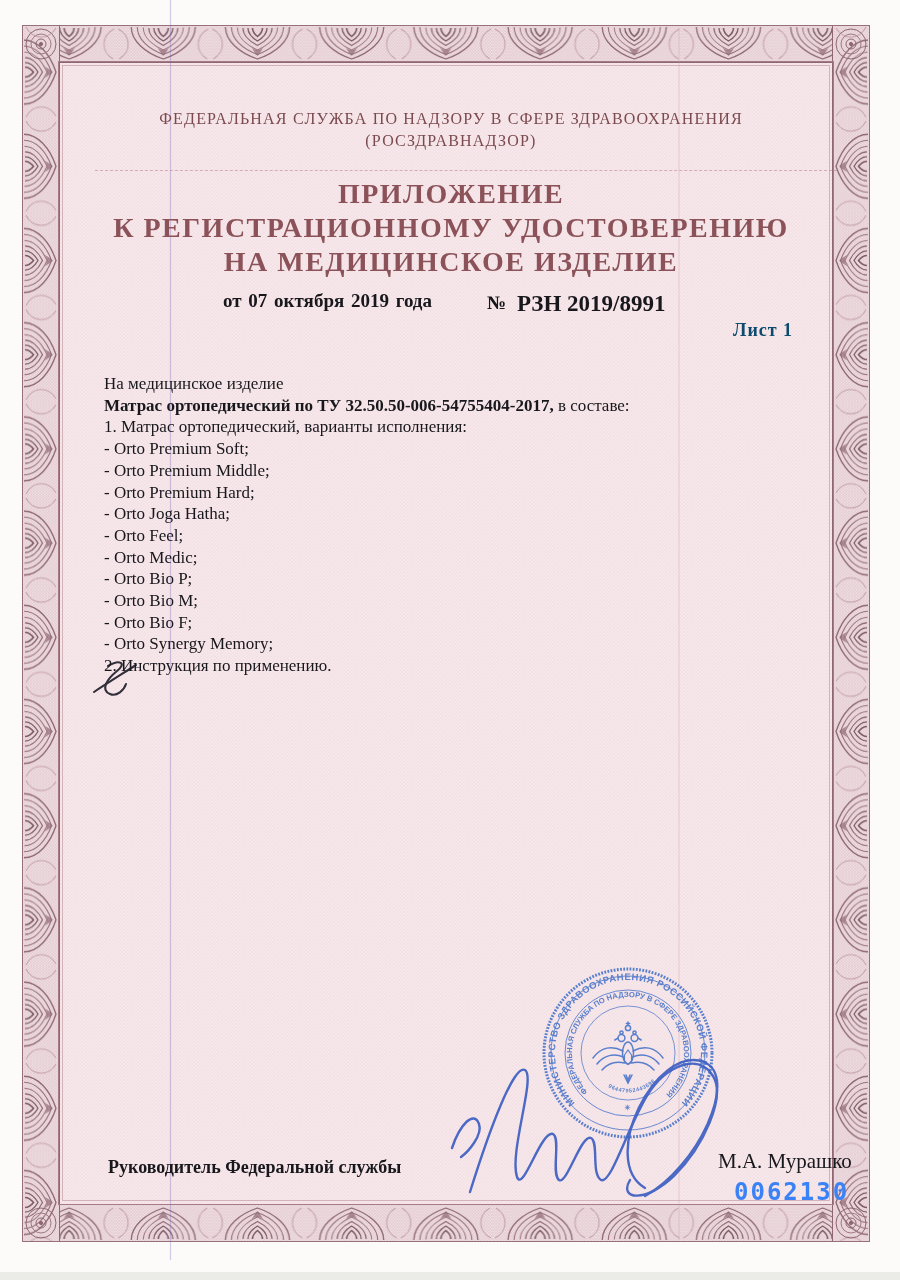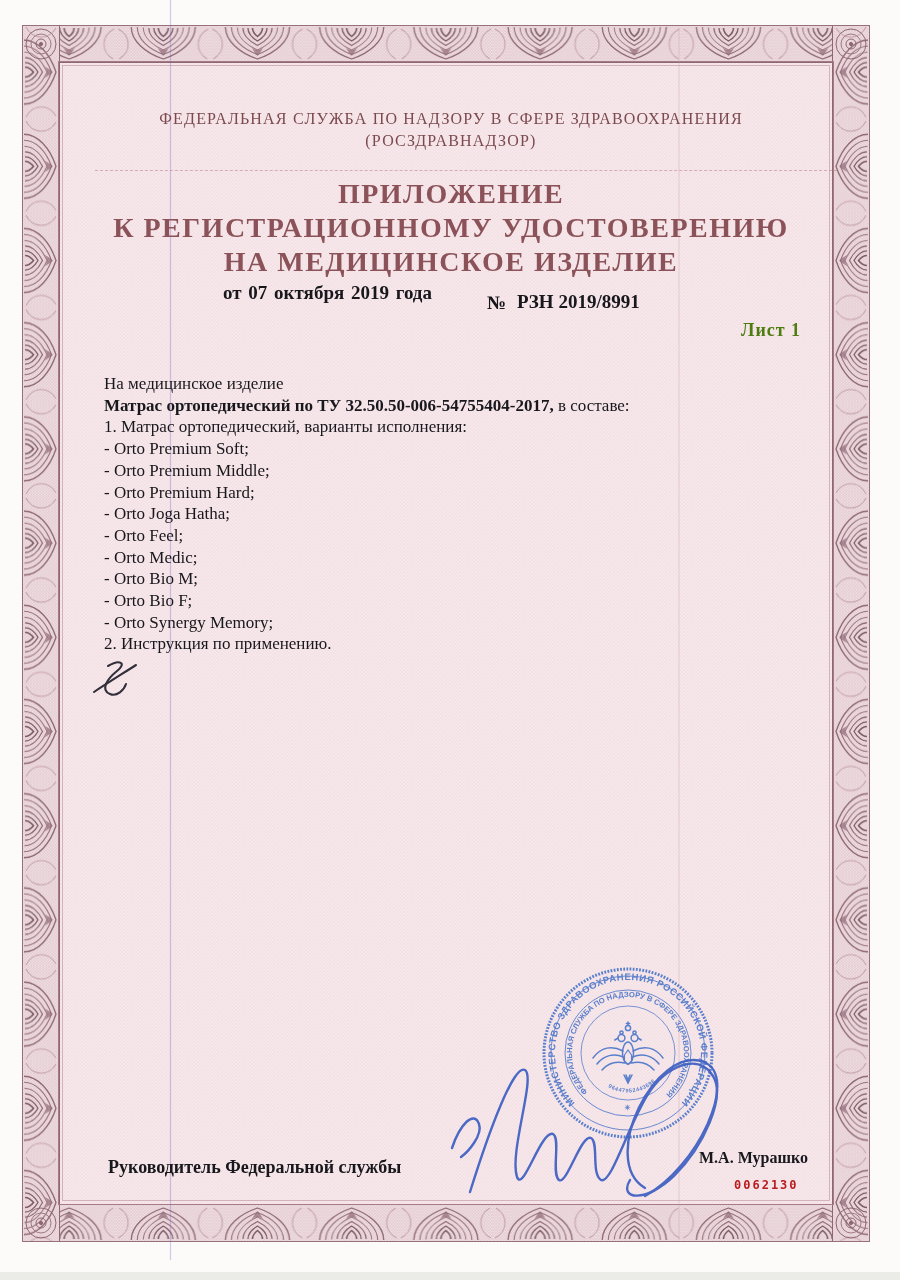--- a/index.html
+++ b/index.html
@@ -6,33 +6,33 @@
   body{width:900px;height:1280px;background:#fcfbf9;position:relative;overflow:hidden;
        font-family:"Liberation Serif", serif;}
   .page{position:absolute;inset:0;border-radius:19px;}
   svg.layer{position:absolute;left:0;top:0;pointer-events:none;}
   .abs{position:absolute;}
   
   .agency{left:70px;top:108px;width:762px;text-align:center;color:#7b4a4f;
           font-size:16px;letter-spacing:1.2px;line-height:22px;}
   .title{left:70px;top:177px;width:762px;text-align:center;color:#8b5359;
          font-weight:bold;font-size:28px;letter-spacing:1.5px;line-height:34px;}
-  .date-line{left:223px;top:282px;font-size:19px;font-weight:bold;color:#17171c;word-spacing:2px;}
+  .date-line{left:223px;top:290px;font-size:19px;font-weight:bold;color:#17171c;word-spacing:2px;}
   .num-label{left:487px;top:292px;font-size:19px;font-weight:bold;color:#17171c;}
-  .num-value{left:517px;top:291px;font-size:19px;font-weight:bold;color:#17171c;}
-  .sheet{left:733px;top:320px;font-size:18px;font-weight:bold;color:#4d7c0f;letter-spacing:1px;margin-left:8px;}
+  .num-value{left:517px;top:291px;font-size:23px;font-weight:bold;color:#17171c;}
+  .sheet{left:733px;top:320px;font-size:18px;font-weight:bold;color:#0c4a6e;letter-spacing:1px;}
   
   .doc-body{left:104px;top:373px;width:660px;font-size:17px;line-height:21.7px;color:#17171c;}
   .doc-body .b{font-weight:bold;margin-top:42px;}
   
   .rule{left:95px;top:170px;width:742px;border-top:1px dashed rgba(186,125,136,.55);height:0;}
   
   .signer{left:108px;top:1133px;font-size:18px;font-weight:bold;color:#17171c;line-height:22px;margin-top:23px;}
-  .signer-name{left:699px;top:1149px;font-size:16px;font-weight:bold;color:#17171c;}
-  .serial{left:734px;top:1178px;font-size:12px;font-weight:bold;color:#b91c1c;
+  .signer-name{left:718px;top:1149px;font-size:21px;font-weight:normal;color:#17171c;}
+  .serial{left:734px;top:1178px;font-size:24px;font-weight:bold;color:#3b82f6;
           font-family:"DejaVu Sans Mono", monospace;letter-spacing:2px;}
   
   .stamp-text{font-family:"Liberation Sans", sans-serif;font-weight:bold;}
   .bottom-edge{left:0;top:1272px;width:900px;height:8px;background:#ebebe8;}
 </style>
 </head>
 <body>
 
 <div class="page">
 
@@ -150,20 +150,21 @@
   <div class="abs doc-body">
       <div><span>На медицинское изделие</span></div>
       <div><span class="b">Матрас ортопедический по ТУ 32.50.50-006-54755404-2017,</span><span> в составе:</span></div>
       <div><span>1. Матрас ортопедический, варианты исполнения:</span></div>
       <div><span>- Orto Premium Soft;</span></div>
       <div><span>- Orto Premium Middle;</span></div>
       <div><span>- Orto Premium Hard;</span></div>
       <div><span>- Orto Joga Hatha;</span></div>
       <div><span>- Orto Feel;</span></div>
       <div><span>- Orto Medic;</span></div>
+      <div><span>- Orto Bio P;</span></div>
       <div><span>- Orto Bio M;</span></div>
       <div><span>- Orto Bio F;</span></div>
       <div><span>- Orto Synergy Memory;</span></div>
       <div><span>2. Инструкция по применению.</span></div>
     </div>
 
   <div class="abs signer">
     <div>Руководитель Федеральной службы</div>
   </div>
   <div class="abs signer-name">М.А. Мурашко</div>

